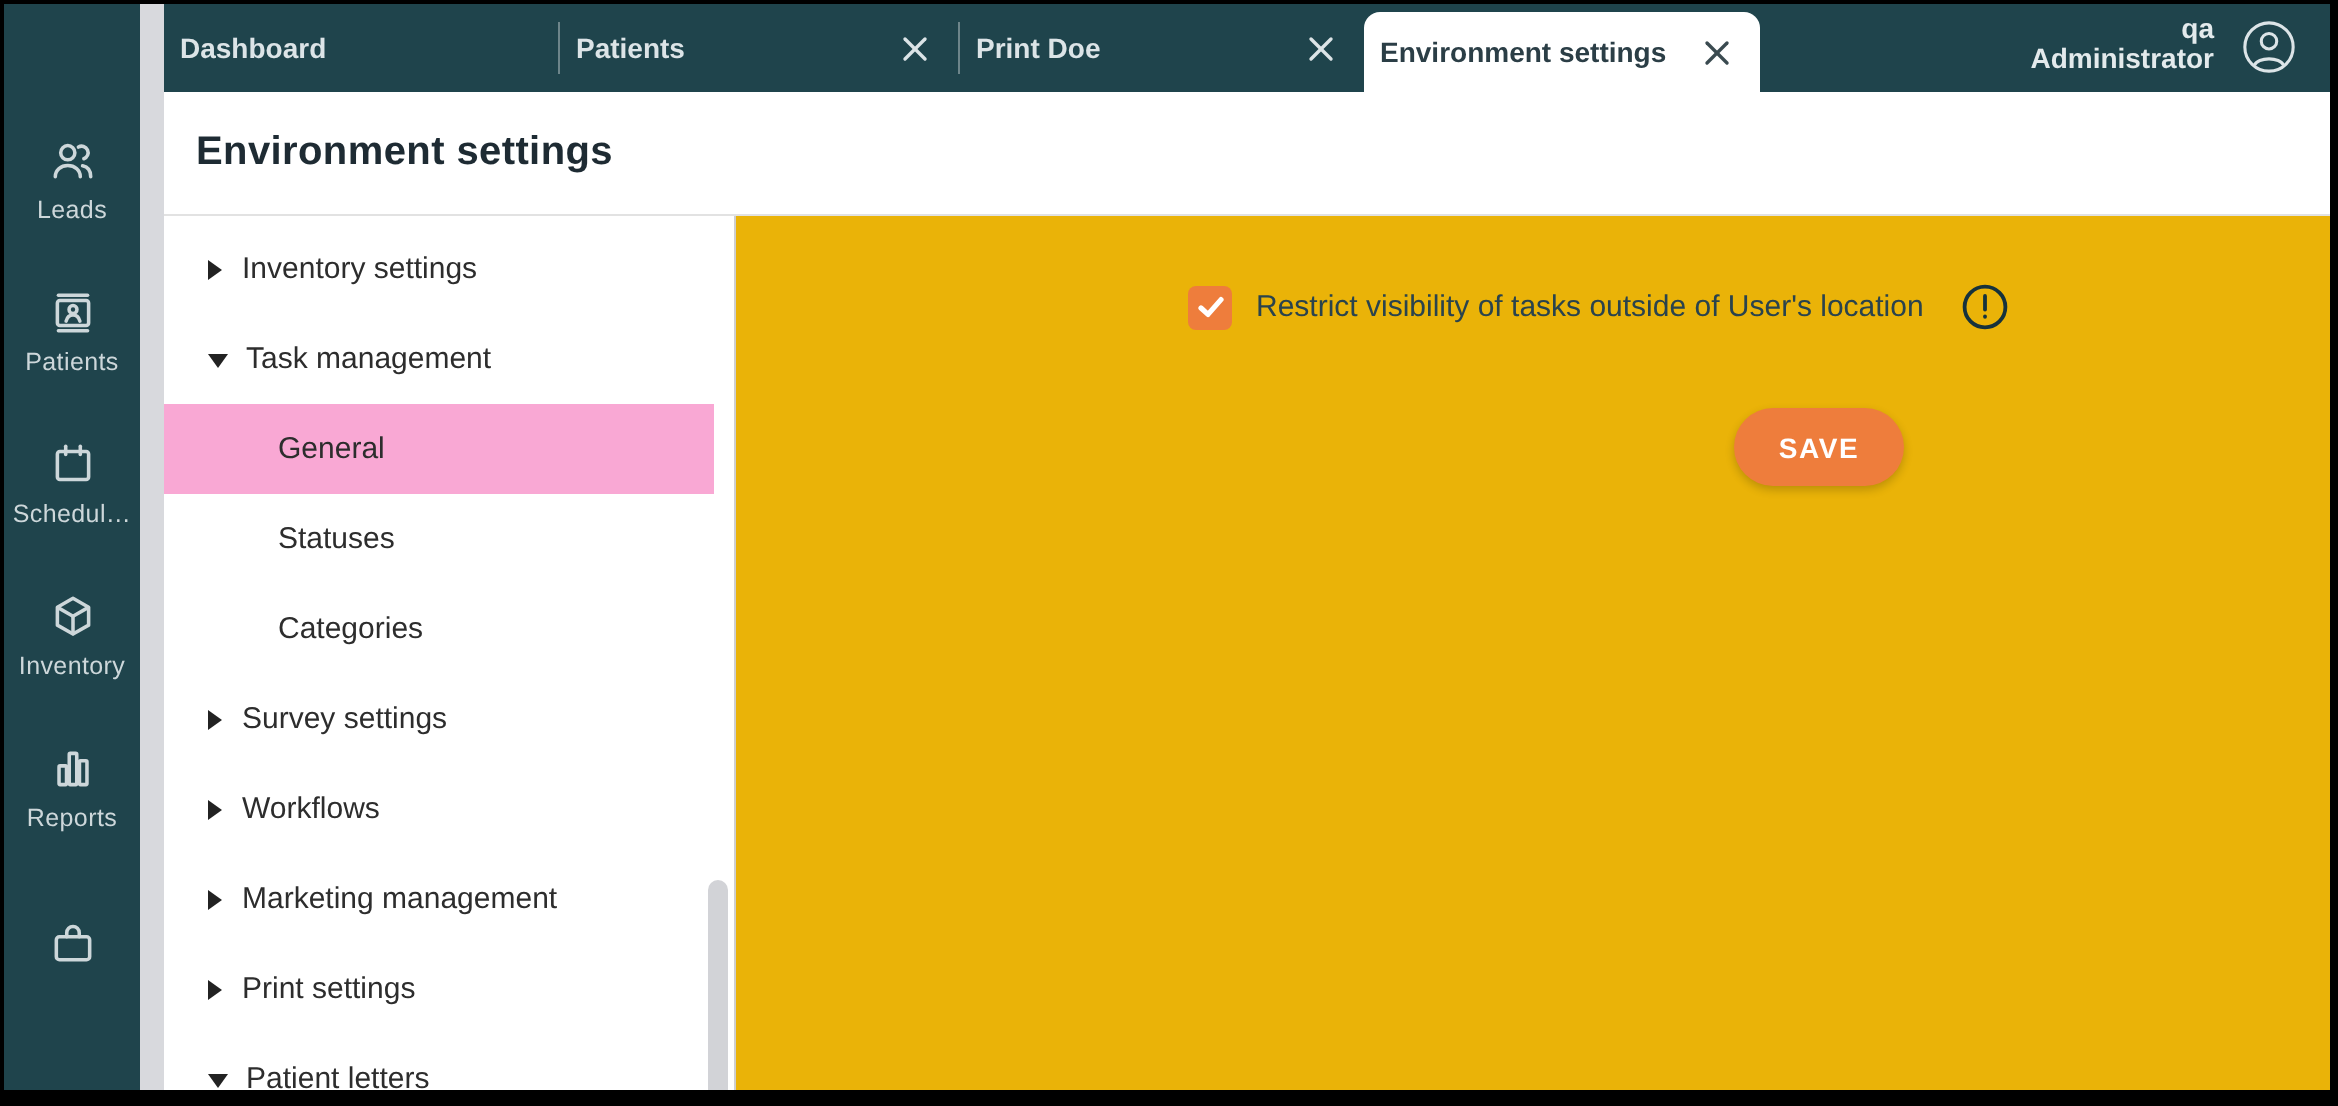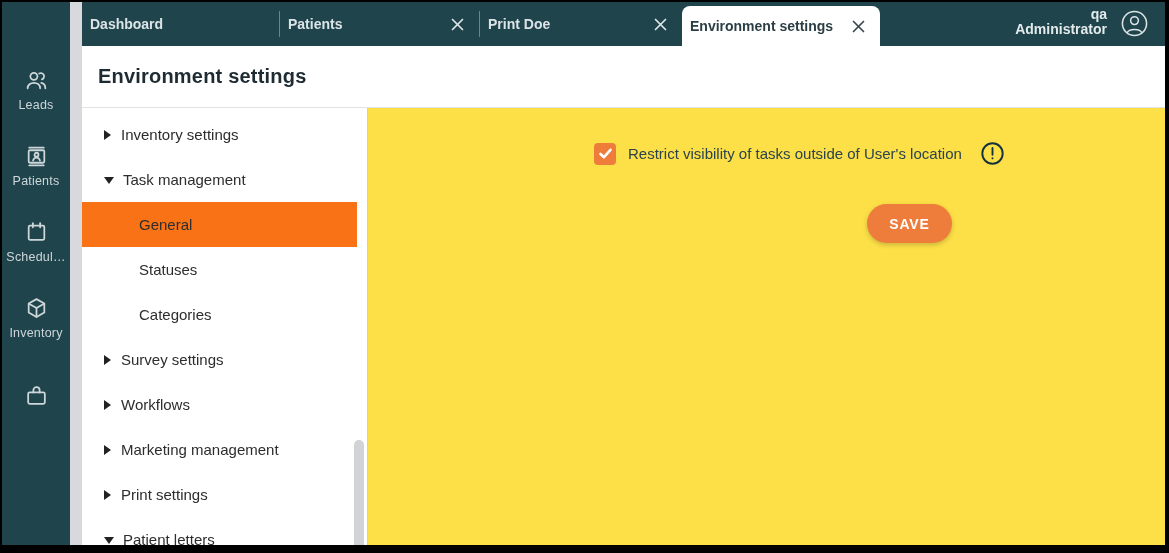--- a/index.html
+++ b/index.html
@@ -72,37 +72,37 @@
     width:286px; flex:none; border-right:1px solid #cfcfcf;
     padding-top:4px; position:relative; background:#fff;
   }
   .tree-row {
     height:45px; display:flex; align-items:center;
     font-size:15px; color:#2d2d2d; cursor:pointer;
     width:calc(100% - 10px);
   }
   .tree-row.lvl0 { padding-left:22px; }
   .tree-row.lvl1 { padding-left:57px; }
-  .tree-row.selected { background:#f97316; }
+  .tree-row.selected { background:#f9a8d4; }
   .caret { width:0; height:0; flex:none; }
   .caret.collapsed {
     border-left:7px solid #222; border-top:5px solid transparent;
     border-bottom:5px solid transparent; margin-right:10px;
   }
   .caret.expanded {
     border-top:7px solid #222; border-left:5px solid transparent;
     border-right:5px solid transparent; margin-right:9px; margin-top:2px;
   }
   .tree-thumb {
     position:absolute; right:3px; top:332px; width:10px; height:110px;
     background:#d2d3d7; border-radius:5px;
   }
 
   
-  .content-panel { flex:1; position:relative; background:#fde047; }
+  .content-panel { flex:1; position:relative; background:#eab308; }
   .checkbox-row { position:absolute; left:226px; top:33px; display:flex; align-items:center; }
   .checkbox {
     width:22px; height:22px; border-radius:4px; background:#ee7d3c;
     display:flex; align-items:center; justify-content:center; cursor:pointer; flex:none;
   }
   .checkbox svg { width:15px; height:15px; stroke:#fff; stroke-width:2.6; fill:none; stroke-linecap:round; stroke-linejoin:round; }
   .checkbox-label { margin-left:12px; font-size:15px; color:#2a434d; white-space:nowrap; }
   .info-icon { width:25px; height:25px; margin-left:18px; stroke:#16323c; fill:none; stroke-width:1.9; stroke-linecap:round; cursor:pointer; }
   .save-button {
     position:absolute; left:499px; top:96px; width:85px; height:39px;
@@ -145,20 +145,28 @@
       </svg>
       <span class="side-label">Schedul…</span>
     </div>
     <div class="side-item">
       <svg class="side-icon" viewBox="0 0 24 24">
         <path d="M12 3l7.5 4.3v8.6L12 20.2 4.5 15.9V7.3z"></path>
         <polyline points="4.8 7.5 12 11.6 19.2 7.5"></polyline>
         <line x1="12" y1="11.6" x2="12" y2="20"></line>
       </svg>
       <span class="side-label">Inventory</span>
+    </div>
+    <div class="side-item">
+      <svg class="side-icon" viewBox="0 0 24 24">
+        <rect x="5.3" y="10.5" width="3.6" height="9" rx=".5"></rect>
+        <rect x="10.2" y="4.5" width="3.6" height="15" rx=".5"></rect>
+        <rect x="15.1" y="8" width="3.6" height="11.5" rx=".5"></rect>
+      </svg>
+      <span class="side-label">Reports</span>
     </div>
     <div class="side-item">
       <svg class="side-icon" viewBox="0 0 24 24">
         <path d="M9 10V8a3 3 0 0 1 6 0v2"></path>
         <rect x="4" y="10" width="16" height="11" rx="1.5"></rect>
       </svg>
     </div>
   </div>
 
   <div class="gray-strip"></div>

